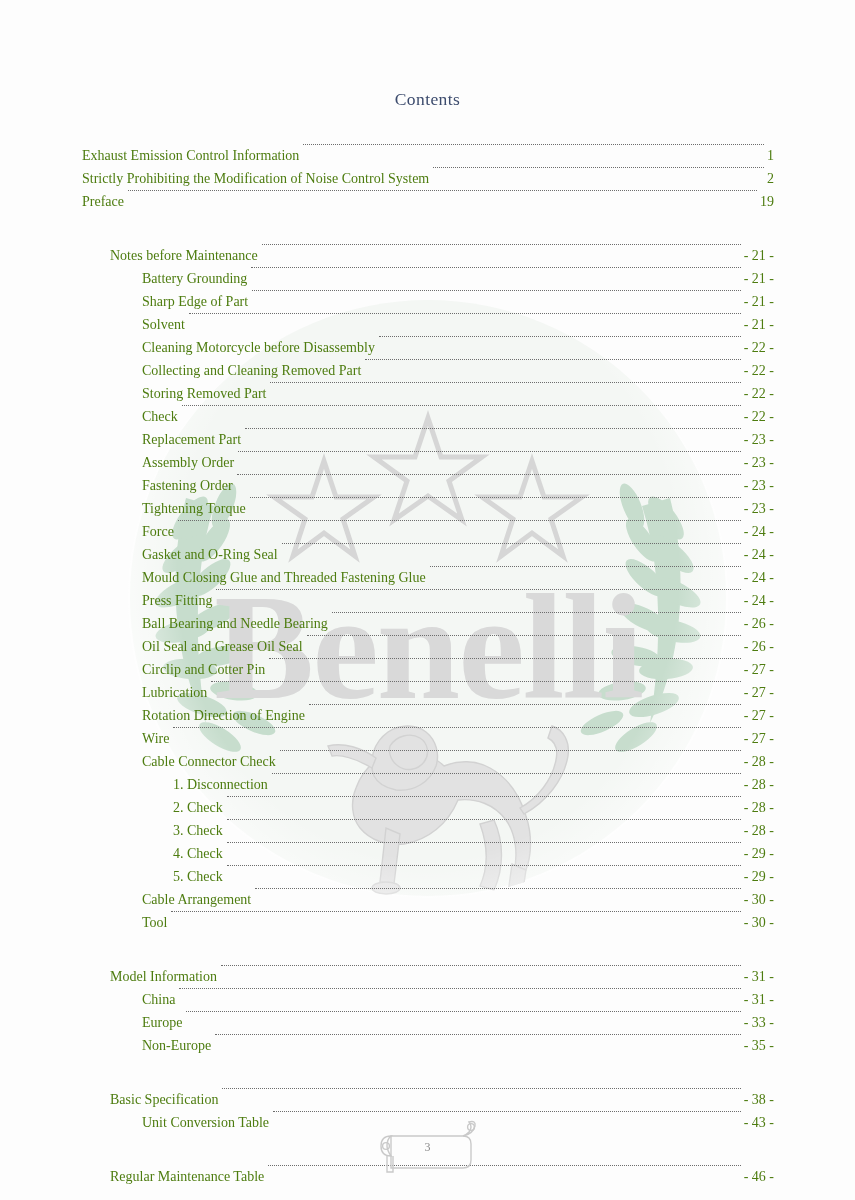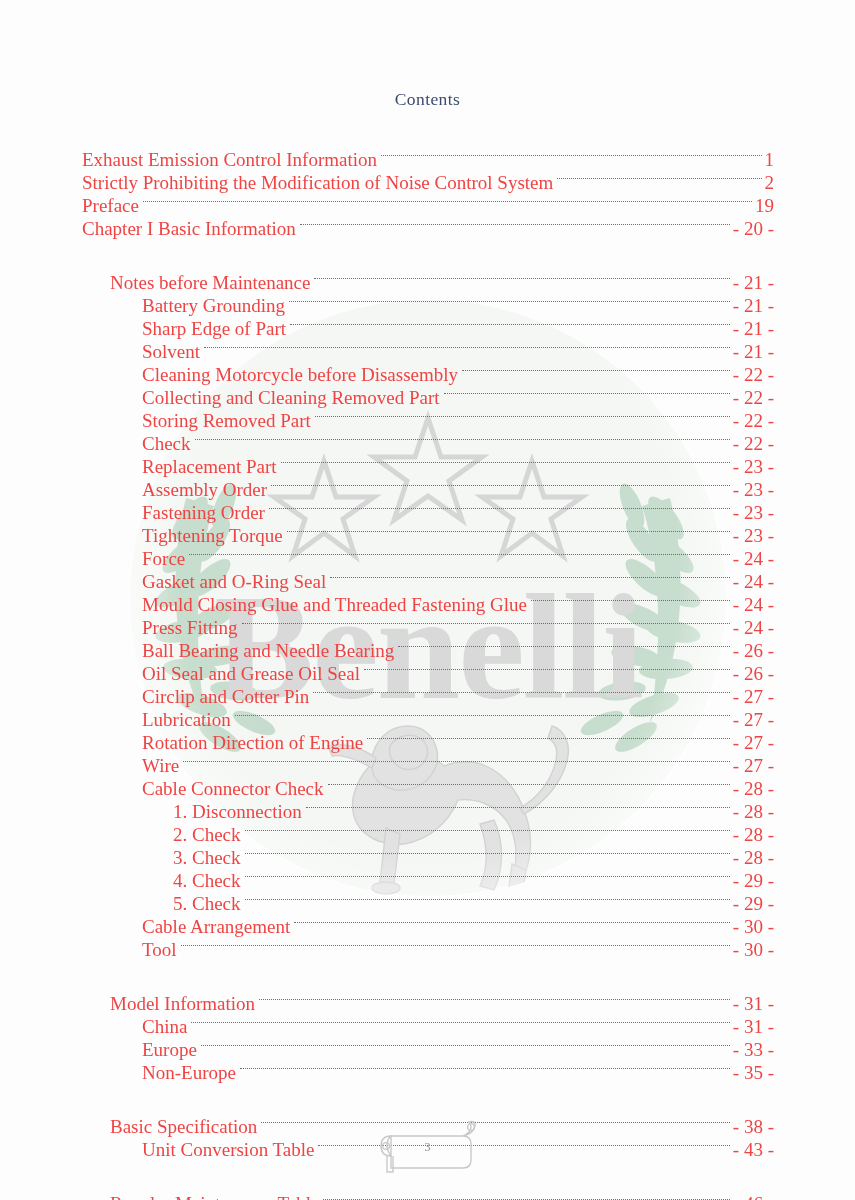--- a/index.html
+++ b/index.html
@@ -45,24 +45,24 @@
   #toc{
     position:absolute;
     top:148px;
     left:82px;
     width:692px;
     z-index:2;
   }
 
   .toc-row{
     display:flex;
-    align-items:center;
+    align-items:flex-start;
     height:23px;
-    font-size:19px;
-    color:#ef4444;
+    font-size:14px;
+    color:#4d7c0f;
     white-space:nowrap;
   }
 
   .toc-row .label{
     flex:0 0 auto;
     line-height:16px;
     padding-right:3px;
   }
 
   .toc-row .leader{
@@ -245,25 +245,20 @@
       <div class="toc-row lvl0">
         <span class="label">Strictly Prohibiting the Modification of Noise Control System</span>
         <span class="leader"></span>
         <span class="pnum">2</span>
       </div>
       <div class="toc-row lvl0">
         <span class="label">Preface</span>
         <span class="leader"></span>
         <span class="pnum">19</span>
       </div>
-      <div class="toc-row lvl0">
-        <span class="label">Chapter I Basic Information</span>
-        <span class="leader"></span>
-        <span class="pnum">- 20 -</span>
-      </div>
       <div class="toc-row lvl1">
         <span class="label">Notes before Maintenance</span>
         <span class="leader"></span>
         <span class="pnum">- 21 -</span>
       </div>
       <div class="toc-row lvl2">
         <span class="label">Battery Grounding</span>
         <span class="leader"></span>
         <span class="pnum">- 21 -</span>
       </div>

